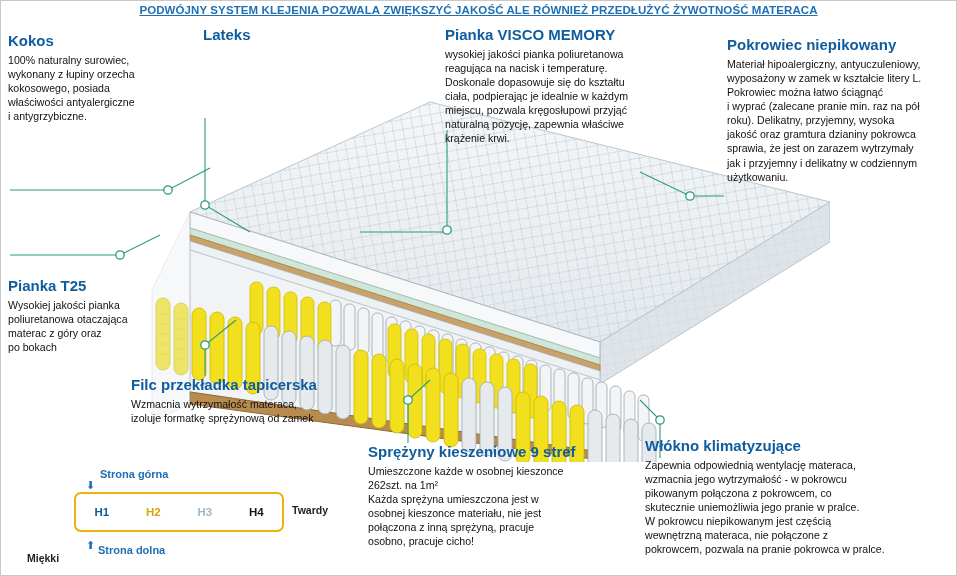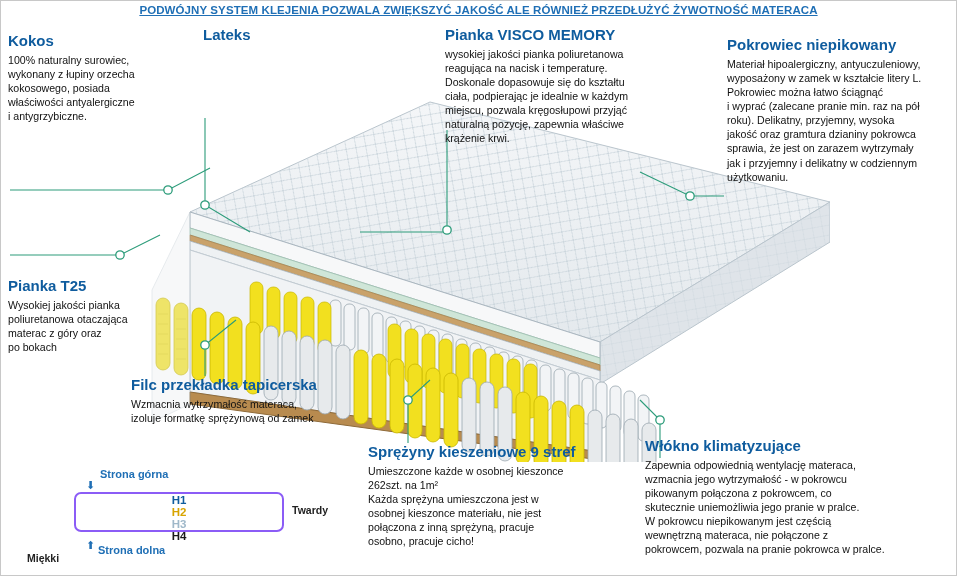--- a/index.html
+++ b/index.html
@@ -84,25 +84,24 @@
     line-height: 1;
   }
   .arrow-up { top: 14px; }
   .arrow-down { top: 74px; }
   .scale-box {
     position: absolute;
     left: 48px;
     top: 26px;
     width: 210px;
     height: 40px;
-    border: 2px solid #8b5cf6;
+    border: 2px solid #eab308;
     border-radius: 7px;
     display: flex;
     background: #fff;
-    flex-direction: column;
   }
   .scale-cell {
     flex: 1;
     display: flex;
     align-items: center;
     justify-content: center;
     font-size: 11.5px;
     font-weight: bold;
   }
   .c1 { color: #0f5c9e; }

